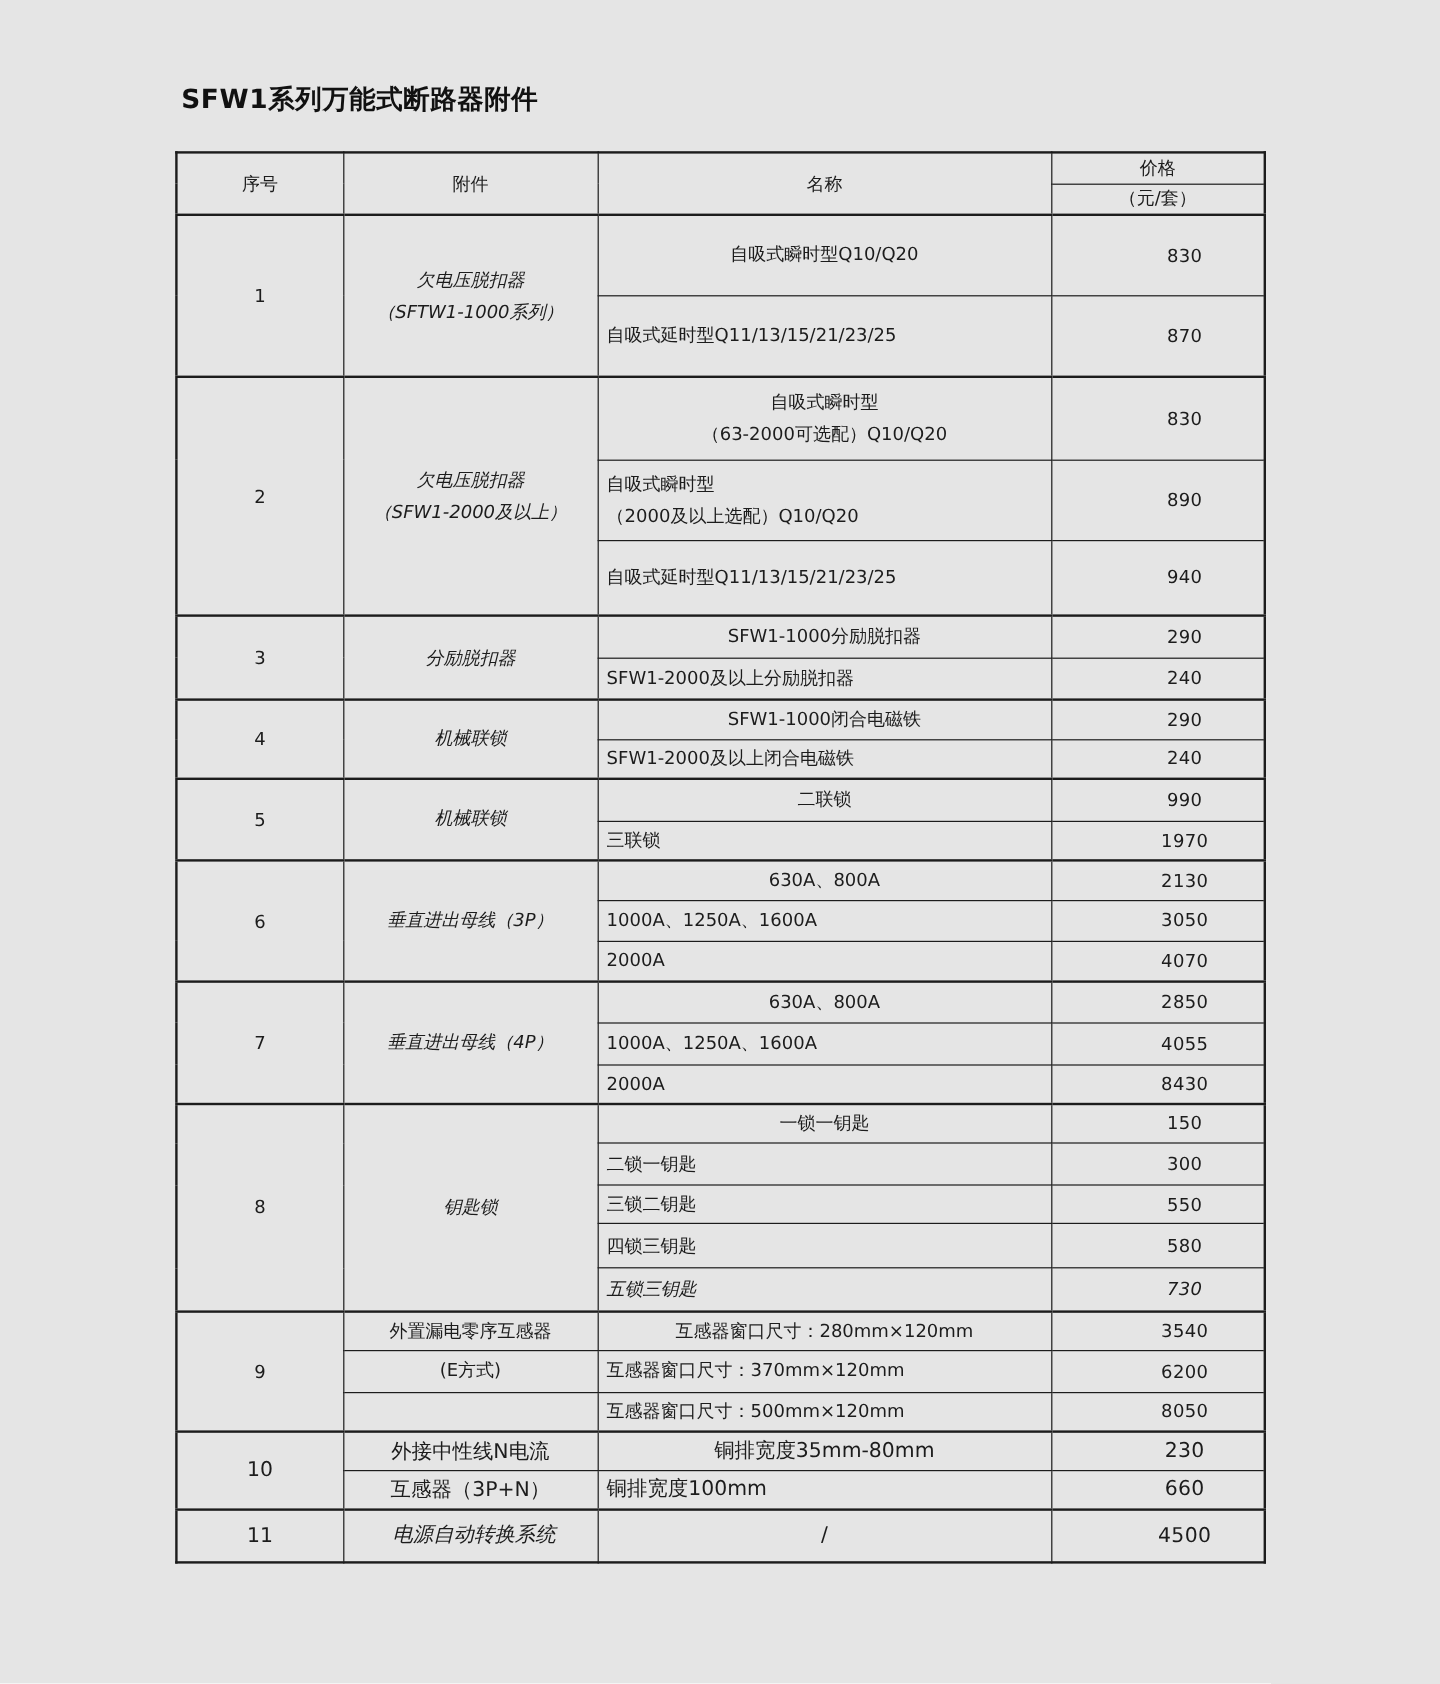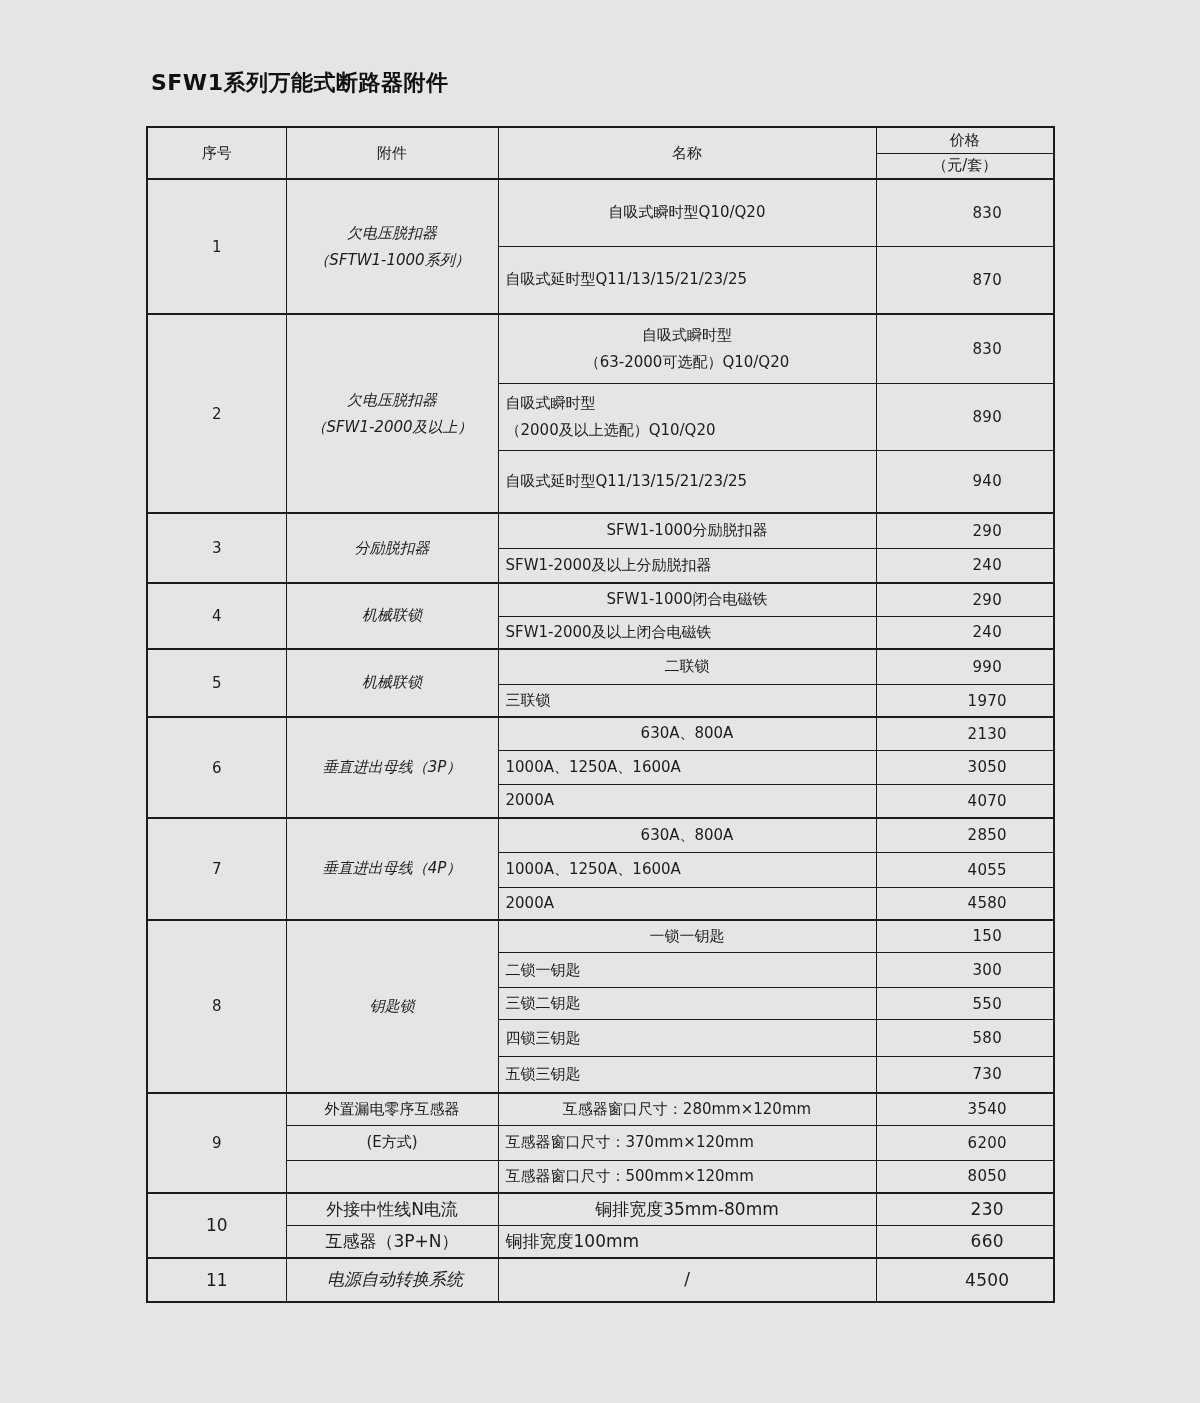--- a/index.html
+++ b/index.html
@@ -200,21 +200,21 @@
         <tr style="height: 35px;">
           <td class="cell-name">
             <div class="line">1000A、1250A、1600A</div>
           </td>
           <td class="cell-price">4055</td>
         </tr>
         <tr style="height: 30px;">
           <td class="cell-name">
             <div class="line">2000A</div>
           </td>
-          <td class="cell-price">4580</td>
+          <td class="cell-price">8430</td>
         </tr>
         <tr class="group-start" style="height: 33px;">
           <td class="cell-index" rowspan="5">8</td>
           <td class="cell-accessory" rowspan="5">
             <div class="line">钥匙锁</div>
           </td>
           <td class="cell-name">
             <div class="line">一锁一钥匙</div>
           </td>
           <td class="cell-price">150</td>
@@ -230,21 +230,21 @@
             <div class="line">三锁二钥匙</div>
           </td>
           <td class="cell-price">550</td>
         </tr>
         <tr style="height: 37px;">
           <td class="cell-name">
             <div class="line">四锁三钥匙</div>
           </td>
           <td class="cell-price">580</td>
         </tr>
-        <tr style="height: 36px;">
+        <tr style="height: 36px; font-style: italic;">
           <td class="cell-name">
             <div class="line">五锁三钥匙</div>
           </td>
           <td class="cell-price">730</td>
         </tr>
         <tr class="group-start" style="height: 30px;">
           <td class="cell-index" rowspan="3">9</td>
           <td class="cell-accessory">外置漏电零序互感器</td>
           <td class="cell-name">
             <div class="line">互感器窗口尺寸：280mm×120mm</div>

